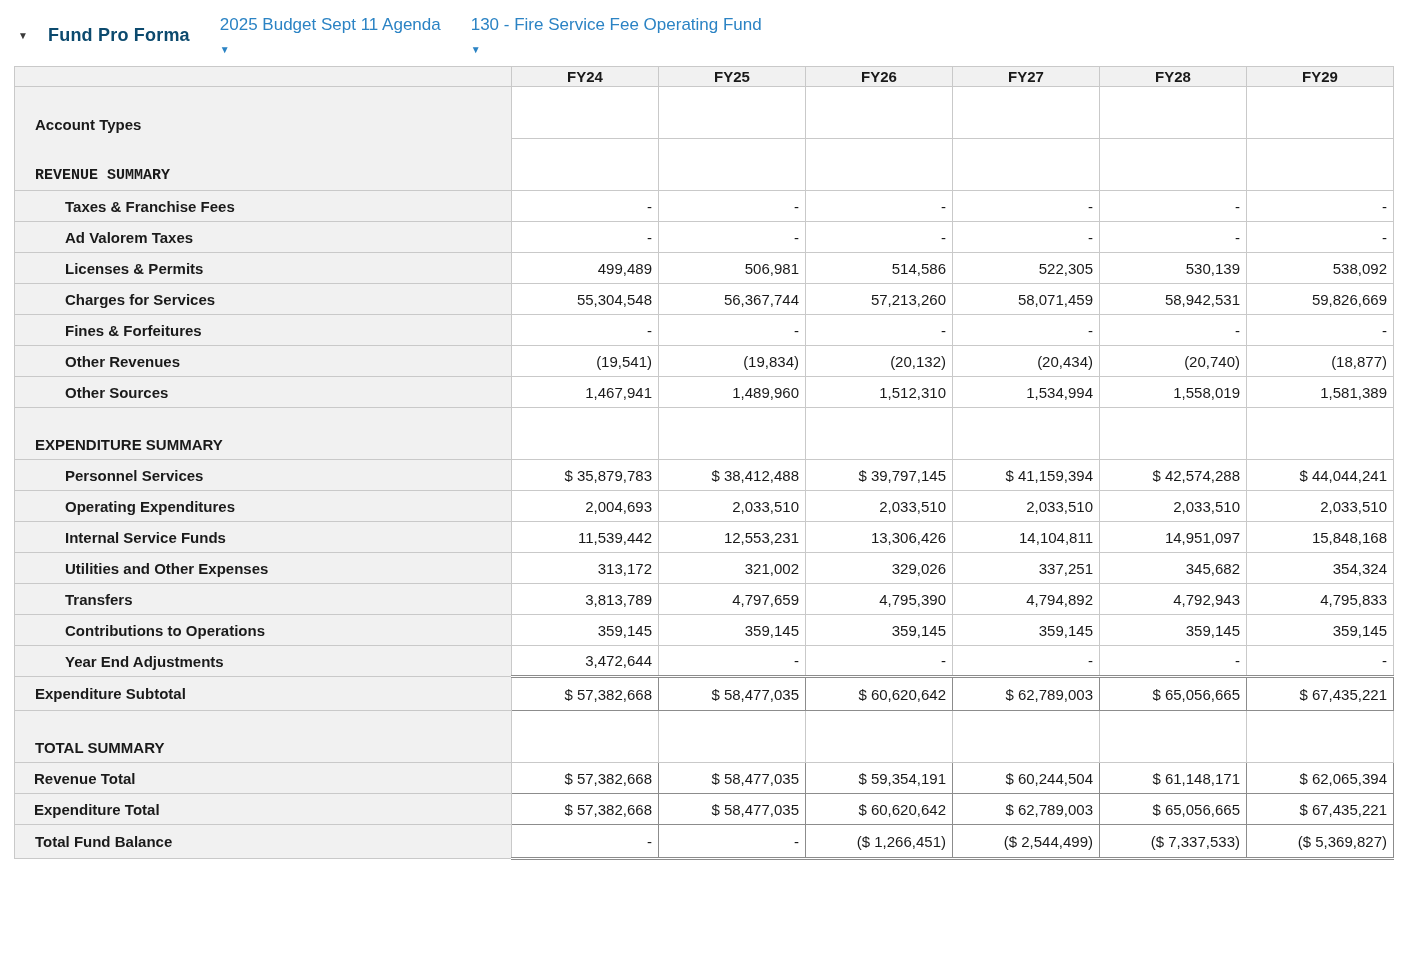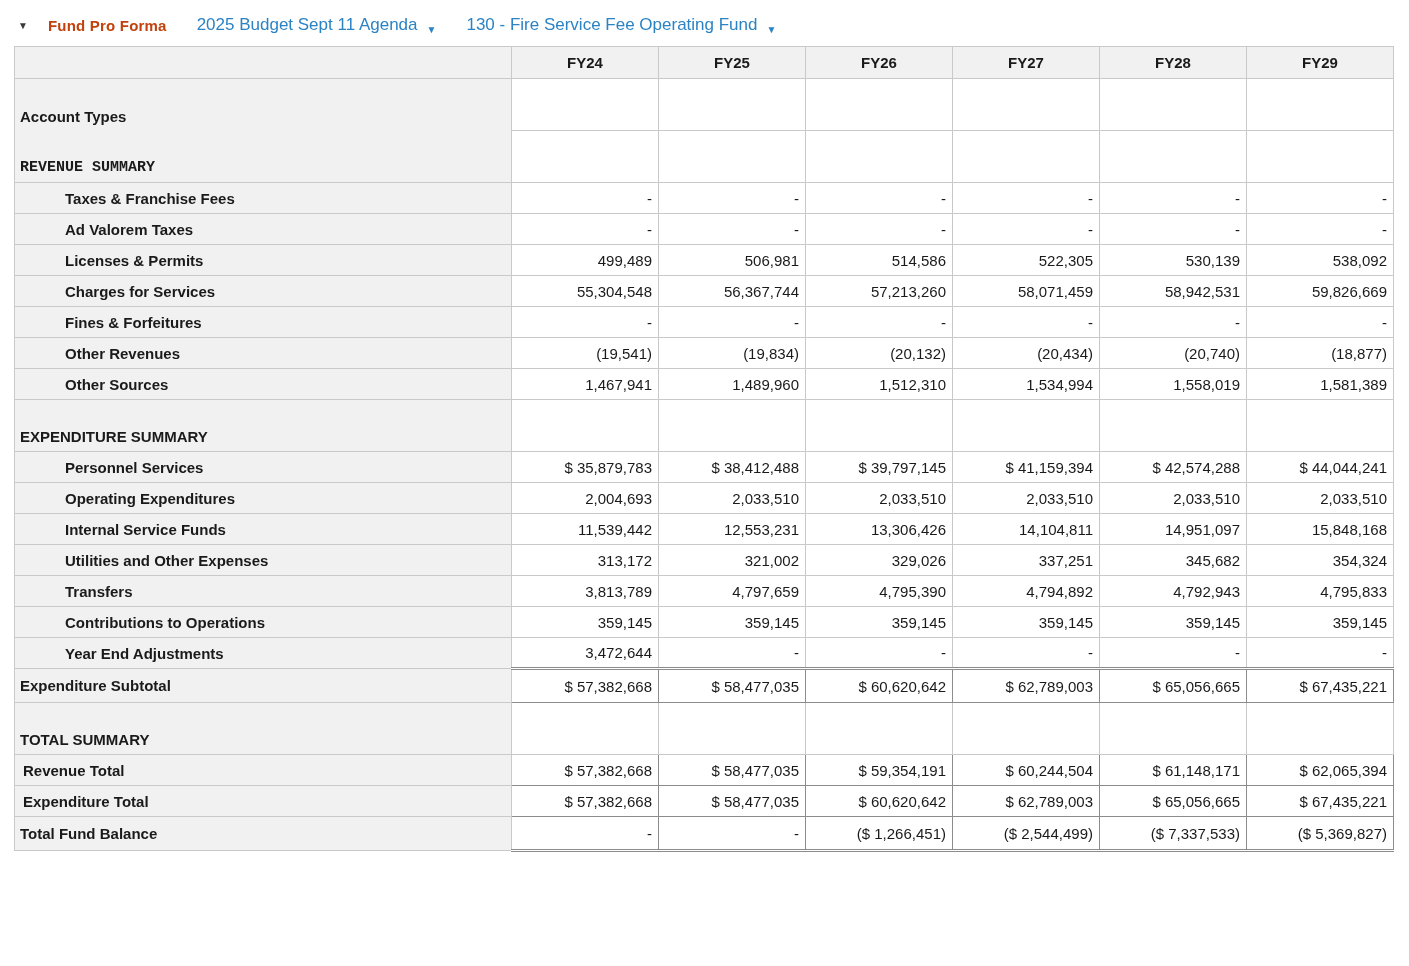--- a/index.html
+++ b/index.html
@@ -16,35 +16,36 @@
     align-items: center;
     padding: 15px 0 11px 18px;
   }
   .expander {
     font-size: 10px;
     color: #3a3a3a;
     width: 30px;
     cursor: pointer;
   }
   .title {
-    font-size: 15px;
+    font-size: 18px;
     font-weight: bold;
-    color: #c2410c;
+    color: #0c4a6e;
     margin-right: 30px;
     letter-spacing: 0.2px;
   }
   .dropdown {
     display: flex;
-    align-items: flex-end;
+    align-items: flex-start;
     gap: 9px;
     font-size: 17px;
     color: #2b83c4;
     margin-right: 30px;
     cursor: pointer;
     white-space: nowrap;
+    flex-direction: column;
   }
   .dropdown .caret { font-size: 10px; color: #2b83c4; }
 
   
   table {
     border-collapse: collapse;
     table-layout: fixed;
     margin-left: 14px;
     width: 1379px;
   }
@@ -56,36 +57,36 @@
     font-size: 15px;
     height: 31px;
     padding: 0 6px;
     white-space: nowrap;
     overflow: hidden;
   }
   thead th {
     background: #f1f1f1;
     font-weight: bold;
     text-align: center;
-    height: 32px;
+    height: 20px;
     color: #1a1a1a;
   }
   td.label {
     background: #f1f1f1;
     font-weight: bold;
     text-align: left;
-    padding-left: 5px;
+    padding-left: 20px;
   }
   td.value {
     background: #ffffff;
     text-align: right;
     font-weight: normal;
     padding-right: 6px;
   }
-  td.indent-1 { padding-left: 8px; }
+  td.indent-1 { padding-left: 19px; }
   td.indent-2 { padding-left: 50px; }
 
   tr.row-section td { height: 52px; vertical-align: bottom; }
   tr.row-section td.label { padding-bottom: 6px; }
   td.merge-top { border-top-style: hidden; font-family: Liberation Mono, monospace; }
 
   tr.row-subtotal td { height: 34px; }
   tr.row-subtotal td.value {
     border: 1px solid #8c8c8c;
     border-top: 3px double #8c8c8c;

